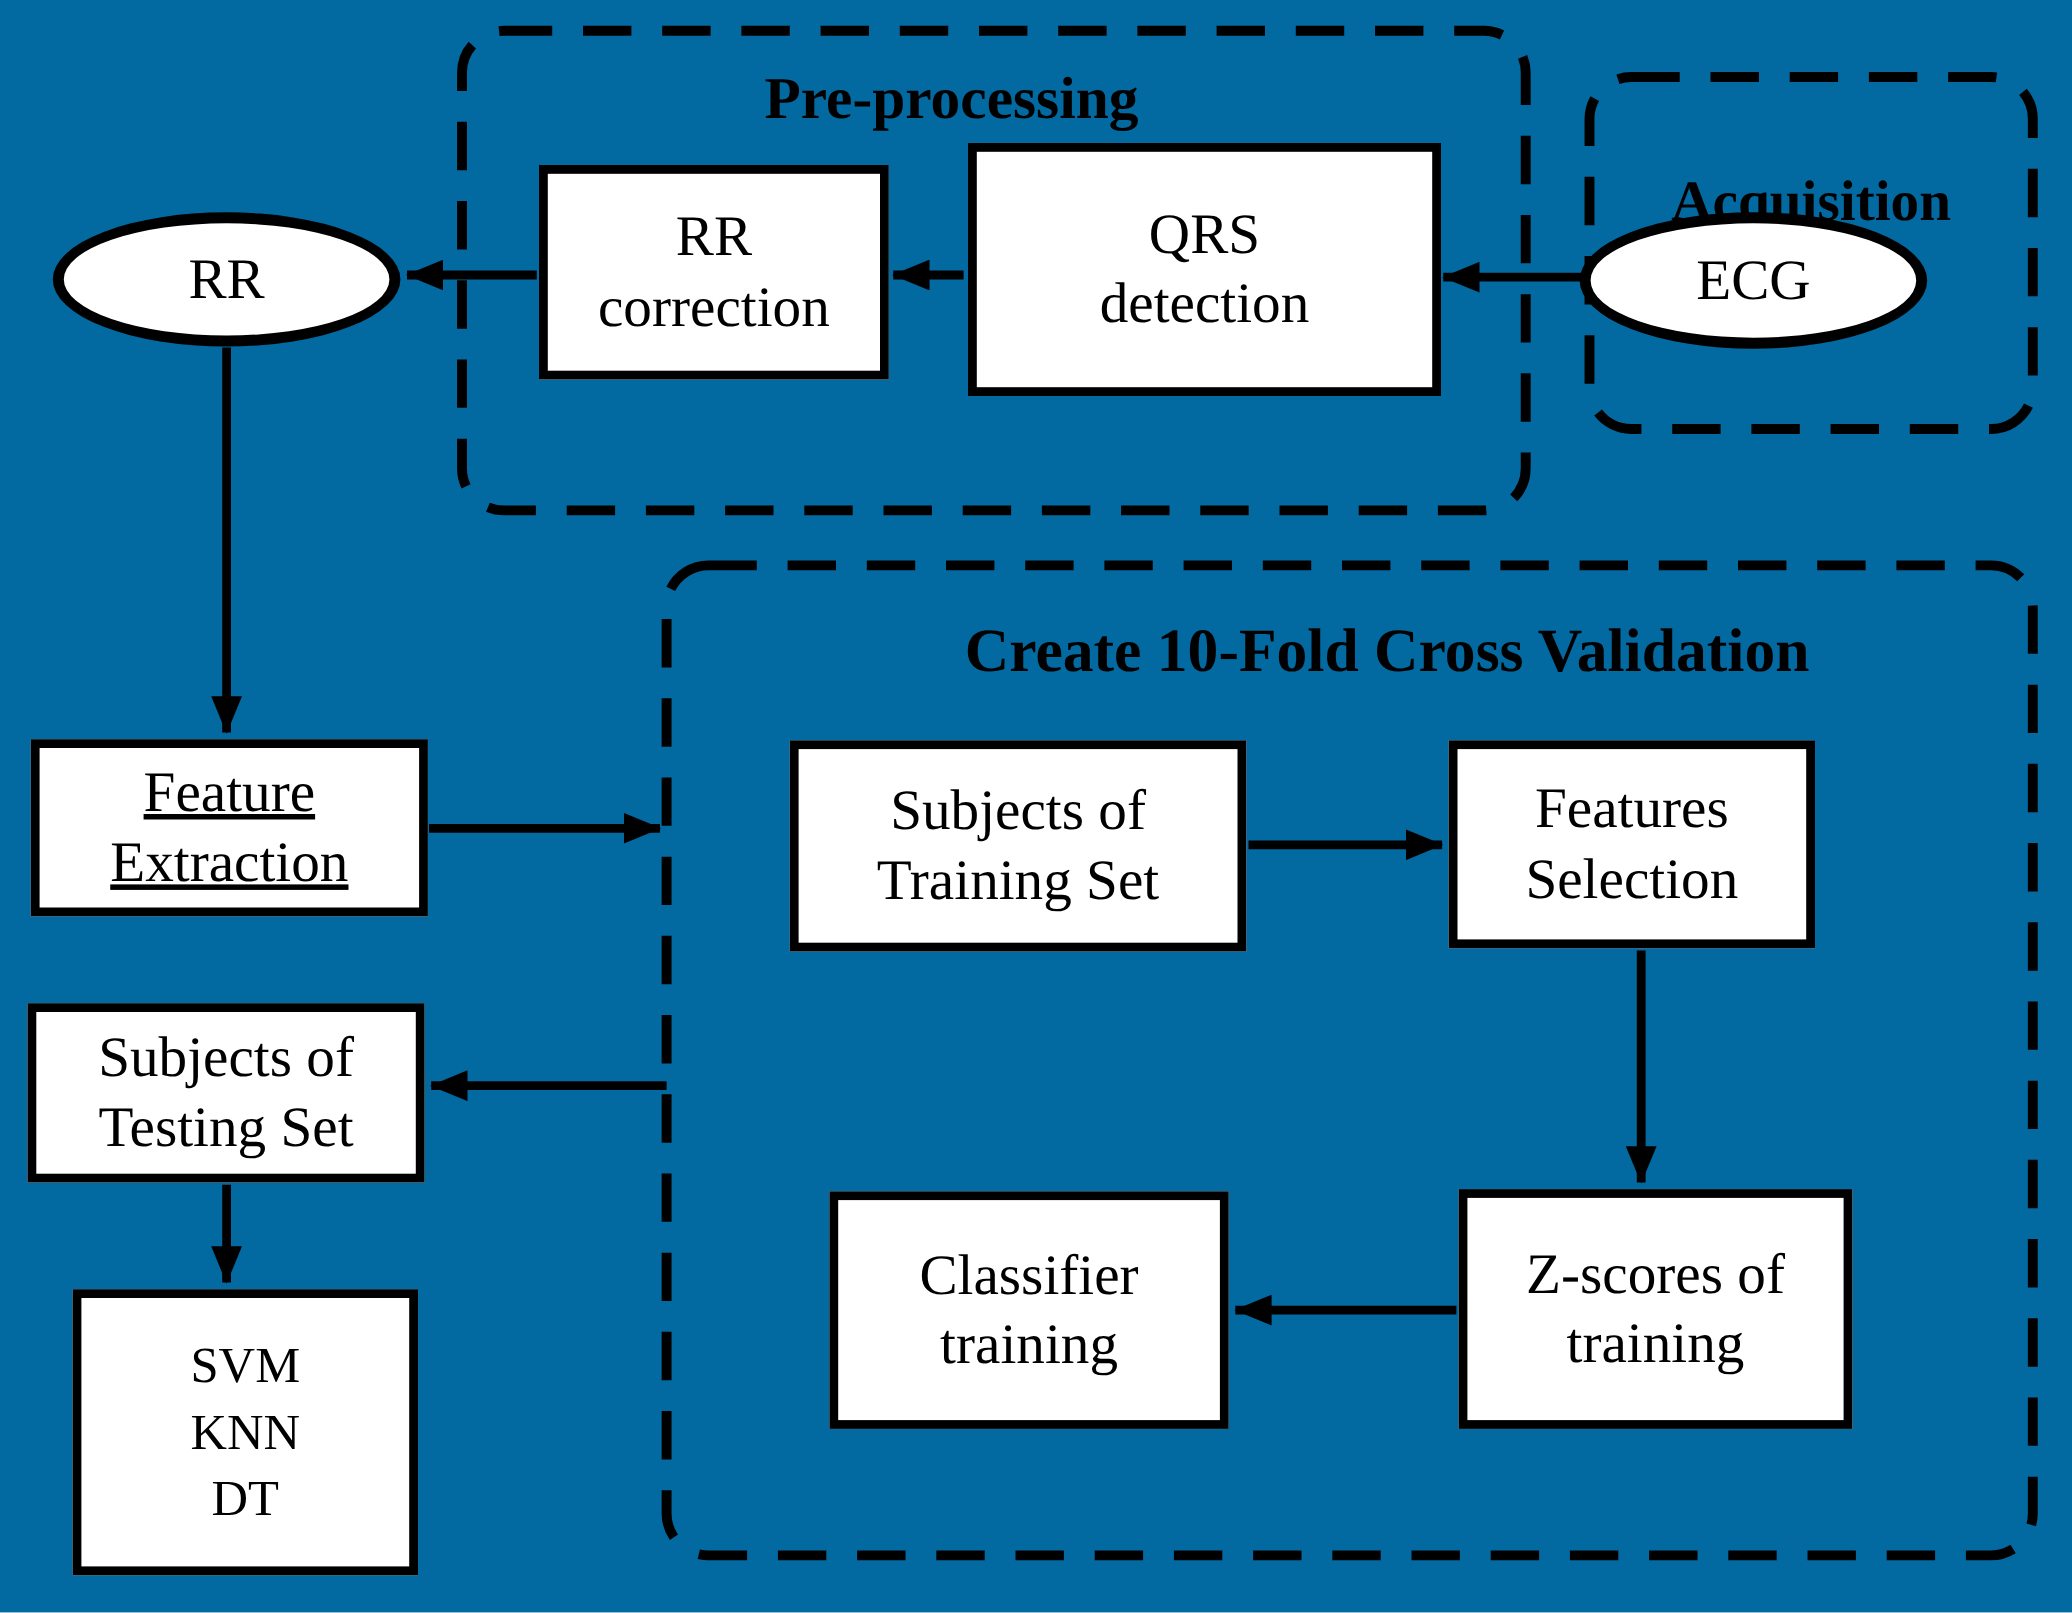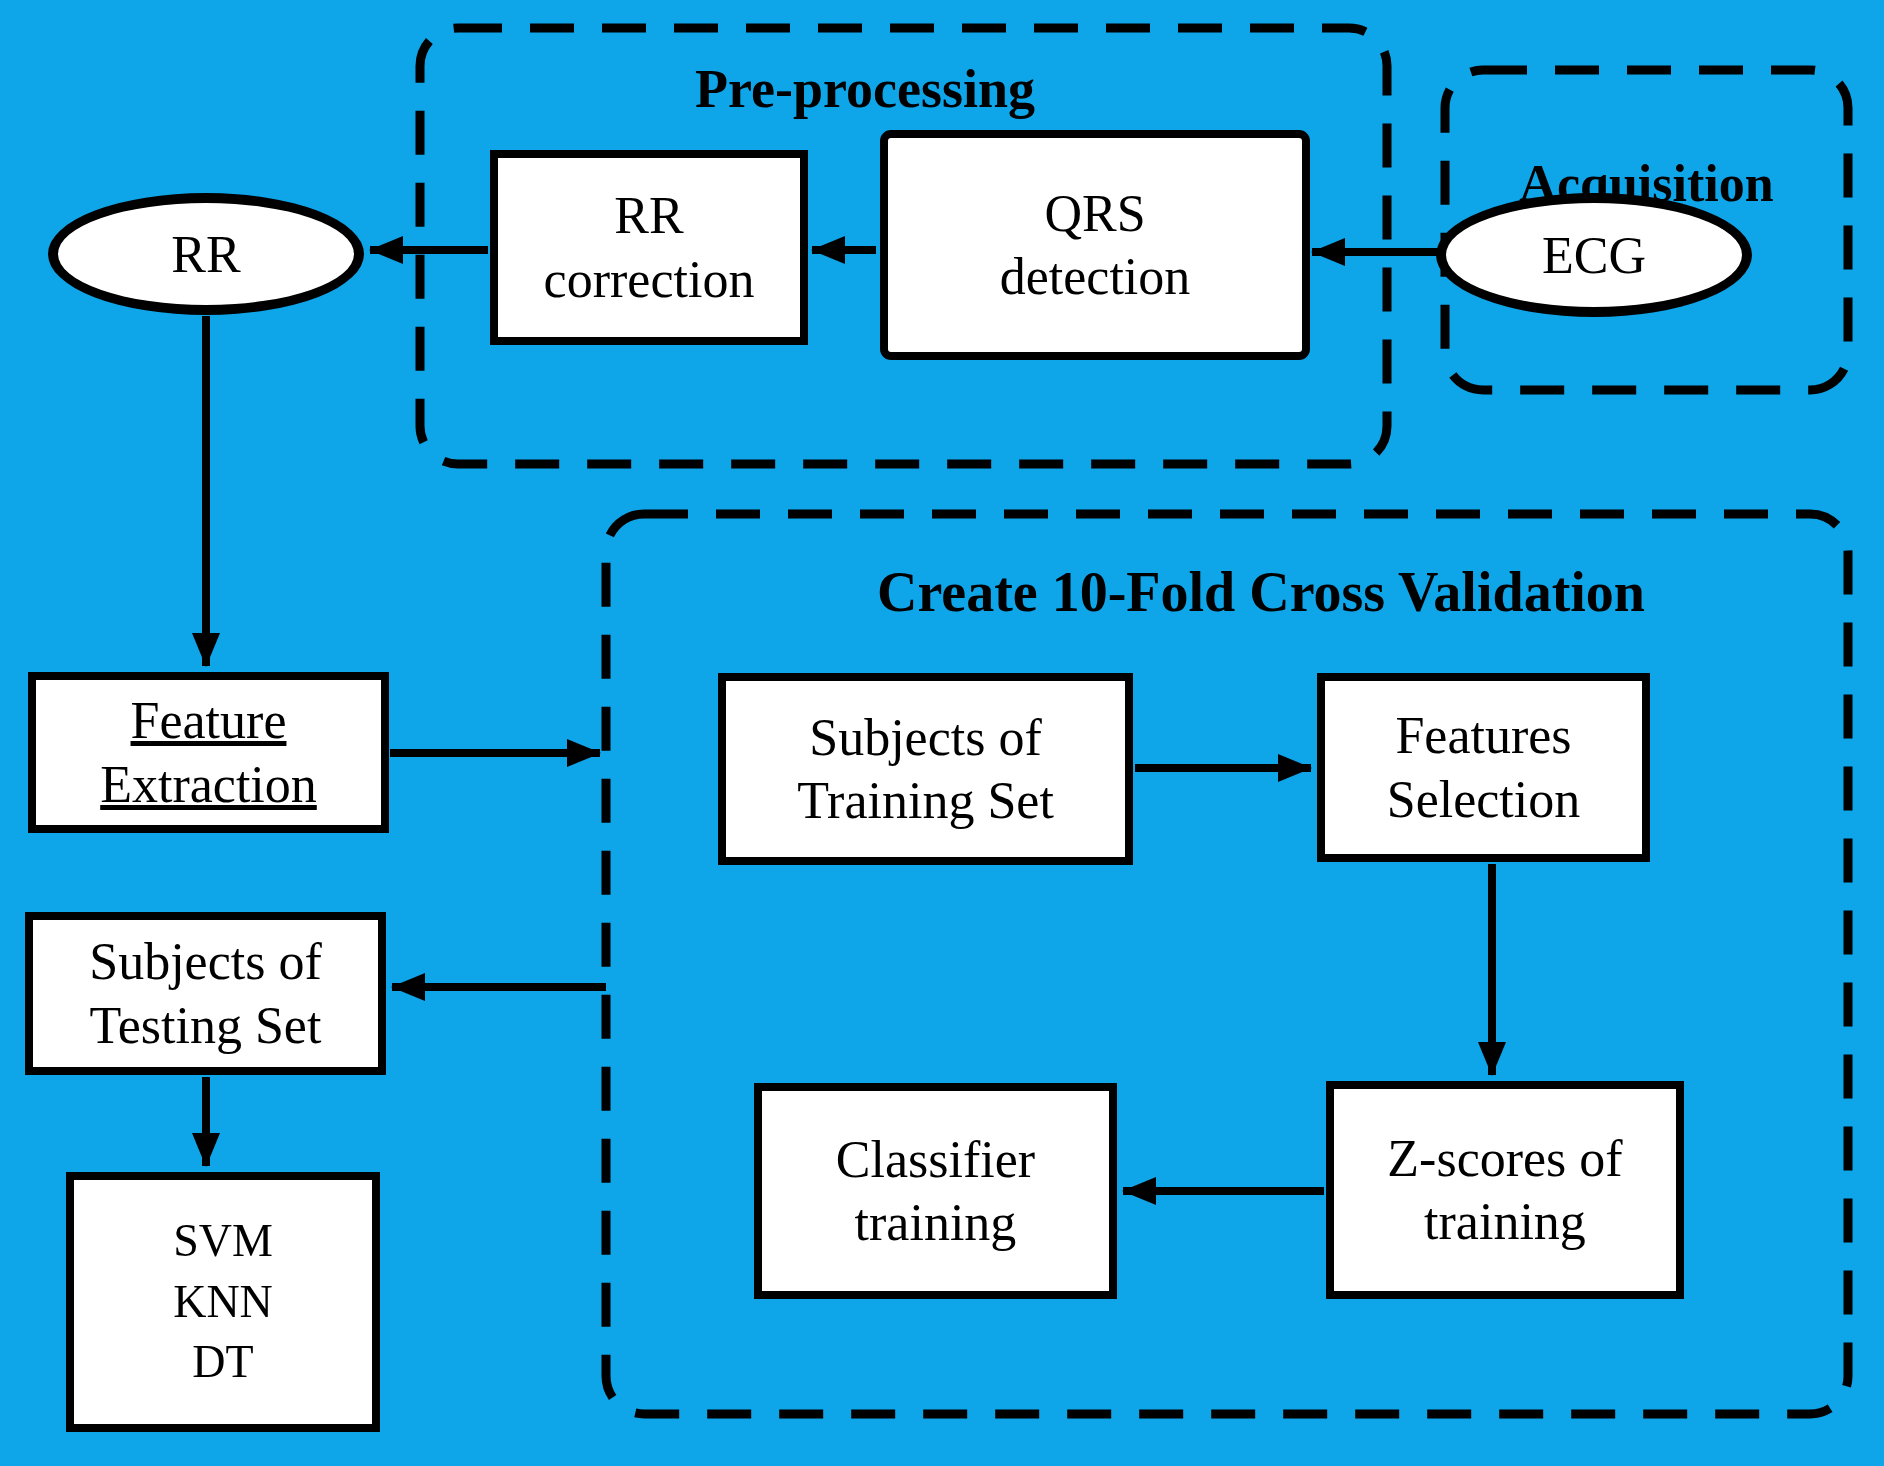--- a/index.html
+++ b/index.html
@@ -4,21 +4,21 @@
 <style>
   html, body {
     margin: 0;
     padding: 0;
     background: #ffffff;
   }
   .canvas {
     position: relative;
     width: 1884px;
     height: 1466px;
-    background: #0ea5e9;
+    background: #0369a1;
     font-family: "Liberation Serif", "DejaVu Serif", serif;
     color: #000000;
     overflow: hidden;
   }
   .layer {
     position: absolute;
     left: 0; top: 0;
     width: 1884px; height: 1466px;
   }
   .node {
@@ -86,21 +86,21 @@
 
   <div class="group-title title-pre">Pre-processing</div>
   <div class="group-title title-acq">Acquisition</div>
   <div class="group-title title-cv">Create 10-Fold Cross Validation</div>
 
   <div class="node ellipse" style="left:48px; top:193px; width:316px; height:122px;">RR</div>
   <div class="node ellipse" style="left:1436px; top:193px; width:316px; height:124px;">ECG</div>
 
   <div class="node rect" style="left:490px; top:150px; width:318px; height:195px;">RR
 correction</div>
-  <div class="node rect" style="left:880px; top:130px; width:430px; height:230px;border-radius:11px;">QRS
+  <div class="node rect" style="left:880px; top:130px; width:430px; height:230px;">QRS
 detection</div>
   <div class="node rect" style="left:28px; top:672px; width:361px; height:161px;text-decoration:underline;">Feature
 Extraction</div>
   <div class="node rect" style="left:718px; top:673px; width:415px; height:192px;">Subjects of
 Training Set</div>
   <div class="node rect" style="left:1317px; top:673px; width:333px; height:189px;">Features
 Selection</div>
   <div class="node rect" style="left:754px; top:1083px; width:363px; height:216px;">Classifier
 training</div>
   <div class="node rect" style="left:1326px; top:1081px; width:358px; height:218px;">Z-scores of

